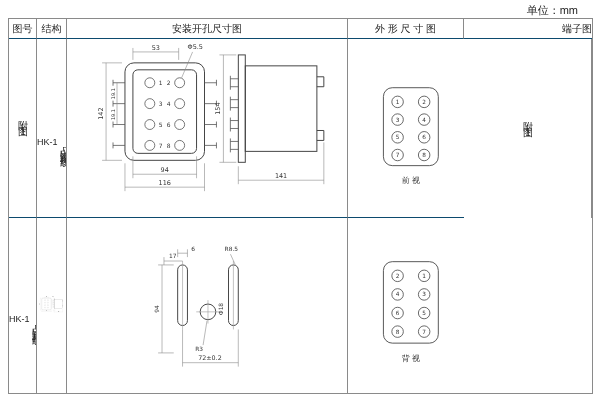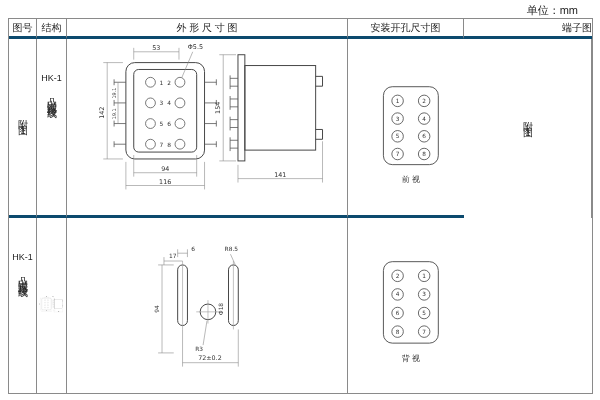--- a/index.html
+++ b/index.html
@@ -1,50 +1,50 @@
 <!DOCTYPE html>
 <html><head>
 <meta charset="utf-8">
 <style>
   html,body{margin:0;padding:0;}
   body{width:600px;height:400px;background:#ffffff;font-family:"Liberation Sans","DejaVu Sans",sans-serif;color:#333;overflow:hidden;}
   .sheet{position:relative;width:600px;height:400px;background:#fff;text-decoration:underline;}
   .unit-label{position:absolute;top:3px;right:22px;font-size:11px;color:#222;}
   .spec-table{position:absolute;left:8px;top:18px;width:583px;height:374px;border:1px solid #8a8a8a;display:grid;grid-template-columns:28px 30px 281px 116px 1fr;grid-template-rows:20px 179px 1fr;background:#fff;}
-  .cell{border-right:1px solid #8a8a8a;border-bottom:3px solid #0c4a6e;position:relative;overflow:hidden;}
+  .cell{border-right:1px solid #8a8a8a;border-bottom:1px solid #0c4a6e;position:relative;overflow:hidden;}
   .cell.cl{border-right:none;justify-content:flex-end;}
   .cell.cb{border-bottom:none;}
   .hcell{display:flex;align-items:center;justify-content:center;font-size:10px;color:#222;white-space:nowrap;}
   .figcell{display:flex;align-items:center;justify-content:center;}
   .vtext{writing-mode:vertical-lr;text-orientation:upright;font-size:10px;letter-spacing:7px;color:#222;}
-  .structcell{display:flex;flex-direction:column;align-items:center;padding-top:34px;box-sizing:border-box;}
+  .structcell{display:flex;flex-direction:row;align-items:center;padding-top:34px;box-sizing:border-box;}
   .model{font-size:9px;color:#222;margin-bottom:7px;white-space:nowrap;}
   .vtext2{writing-mode:vertical-lr;text-orientation:upright;font-size:10px;letter-spacing:2px;color:#222;}
   svg{display:block;width:100%;height:100%;}
   svg text{font-family:"DejaVu Sans",sans-serif;fill:#333;stroke:none;}
 </style>
 </head>
 <body>
 
 <div class="sheet">
   <div class="unit-label">单位：mm</div>
 
   <div class="spec-table">
 
     <div class="cell hcell">
         <span>图号</span>
       </div>
     <div class="cell hcell">
         <span>结构</span>
       </div>
     <div class="cell hcell">
+        <span>安装开孔尺寸图</span>
+      </div>
+    <div class="cell hcell">
         <span>外 形 尺 寸 图</span>
-      </div>
-    <div class="cell hcell">
-        <span>安装开孔尺寸图</span>
       </div>
     <div class="cell hcell cl">
         <span>端子图</span>
       </div>
 
     <div class="cell figcell">
       <div class="vtext">附图1</div>
     </div>
     <div class="cell structcell">
       <div class="model">HK-1</div>

